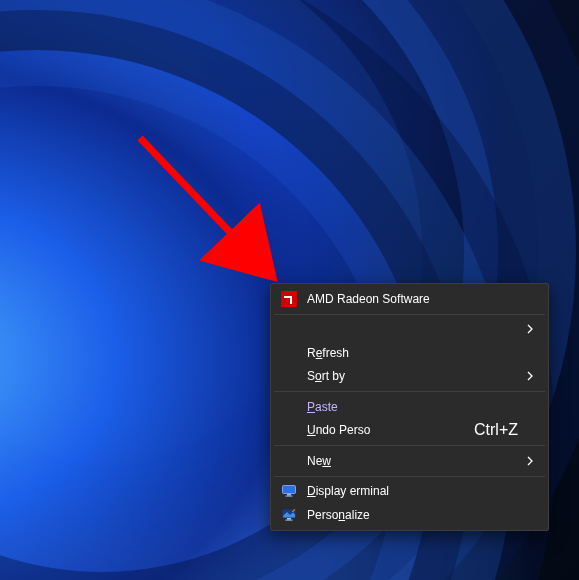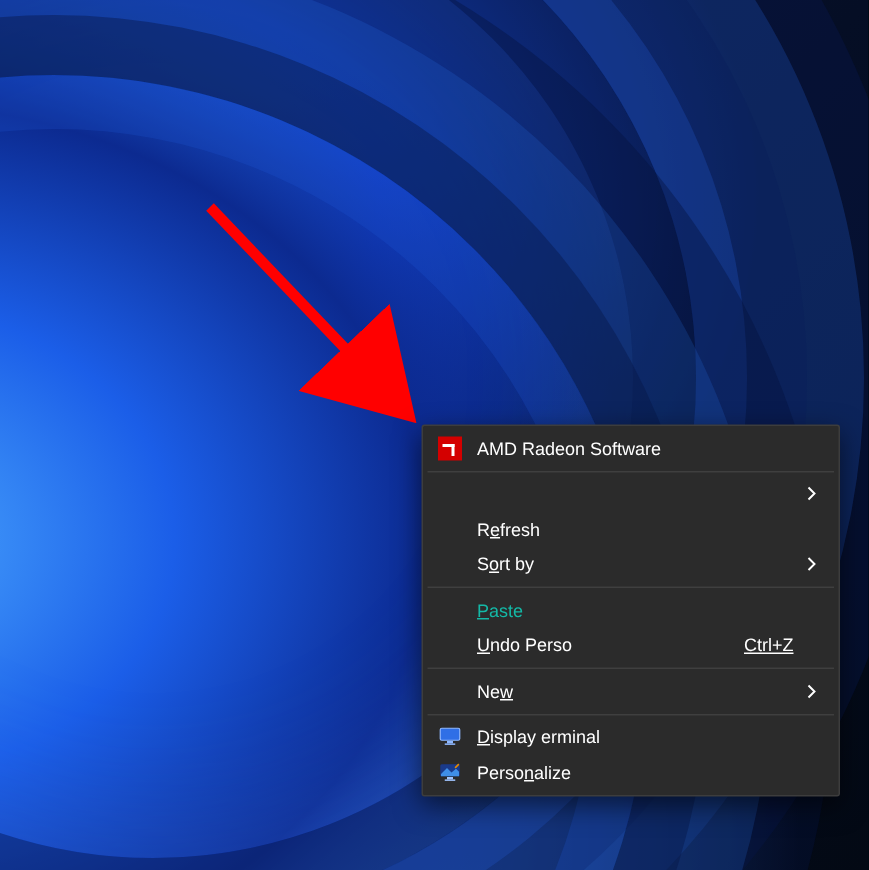--- a/index.html
+++ b/index.html
@@ -46,21 +46,21 @@
         0 0 0 40px rgba(8,22,70,0.42),
         0 0 0 82px rgba(45,120,245,0.18),
         0 0 0 124px rgba(6,18,60,0.40);
     }
     .arrow {
       position: absolute;
       pointer-events: none;
     }
     .context-menu {
       position: absolute;
-      left: 281px;
+      left: 270px;
       top: 283px;
       width: 279px;
       background: #2b2b2b;
       border: 1px solid #3d3d3d;
       border-radius: 2px;
       box-shadow: 0 6px 18px rgba(0,0,0,0.55);
       padding: 3px 2px;
       color: #ffffff;
       font-size: 12px;
     }
@@ -73,29 +73,29 @@
       cursor: default;
     }
     .menu-item .icon-slot {
       position: absolute;
       left: 8px; top: 50%;
       transform: translateY(-50%);
       width: 16px; height: 16px;
       display: flex; align-items: center; justify-content: center;
     }
     .menu-item .label { flex: 1; text-align: left; white-space: nowrap; }
-    .menu-item .accel-label { color: #ffffff; font-size: 12px; text-decoration: underline; }
+    .menu-item .accel-label { color: #ffffff; font-size: 16px; }
     .menu-item .fly {
       position: absolute;
       right: 12px; top: 50%;
       transform: translateY(-50%);
       width: 8px; height: 14px;
       display: flex; align-items: center; justify-content: center;
     }
-    .menu-item.disabled .label { color: #14b8a6; }
+    .menu-item.disabled .label { color: #c4b5fd; }
     .accel-key { text-decoration: underline; }
     .sep { height: 1px; background: #3f3f3f; margin: 3px 1px; }
     .amd-badge {
       width: 16px; height: 16px;
       background: #d40000;
       display: flex; align-items: center; justify-content: center;
     }
     .amd-badge-inner {
       width: 8px; height: 8px;
       border: 2px solid #ffffff;

